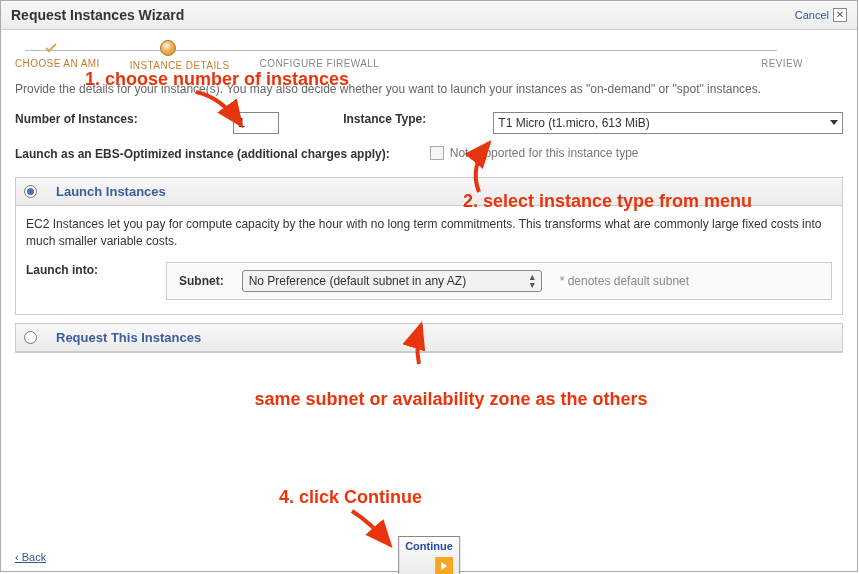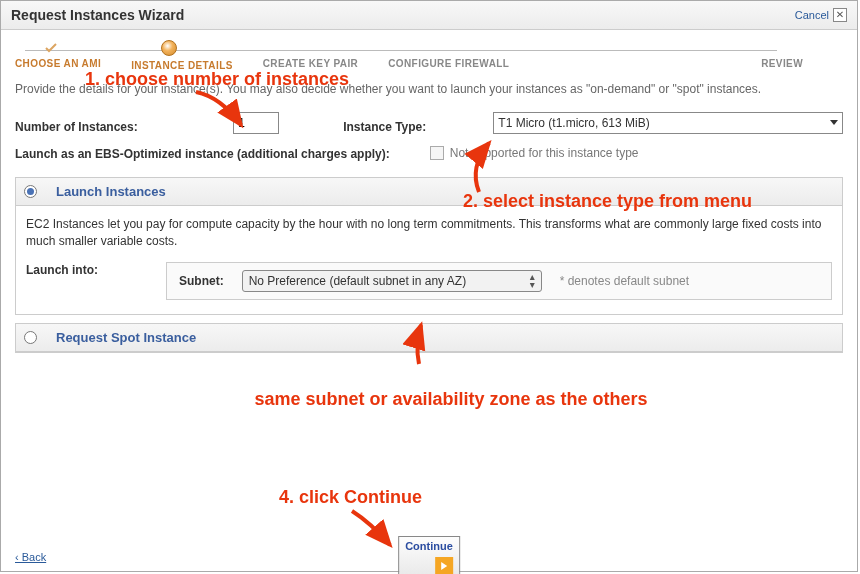--- a/index.html
+++ b/index.html
@@ -62,43 +62,43 @@
   .steps .line {
     position:absolute;
     left: 24px; right: 80px; top: 20px;
     height:1px; background:#bbb;
     z-index:0;
   }
   .step {
     position:relative;
     z-index:1;
     color:#888;
-    font-weight:bold;
-    text-align:right;
+    font-weight:normal;
+    text-align:center;
     white-space:nowrap;
   }
   .step.done { color:#c77b2e; }
   .step.active { color:#c77b2e; }
   .step .marker {
     display:block;
     margin: 0 0 4px 30px;
     width:12px;height:12px;
   }
   .step.done .marker svg path { stroke:#dca562; }
   .step.active .marker {
     width:16px;height:16px;
     border-radius:50%;
     background: radial-gradient(circle at 40% 35%, #fff 0%, #f3b25b 40%, #d18a2a 100%);
     border:1px solid #b3711d;
     margin-top:-2px;
   }
   .step.upcoming .marker { visibility:hidden; }
   .content { padding: 2px 14px 8px 14px; }
   .intro { color:#666; font-size:12px; line-height:1.4; padding:4px 0 8px 0;}
-  .row { display:flex; align-items:flex-end; gap:24px; padding:6px 0;}
+  .row { display:flex; align-items:flex-start; gap:24px; padding:6px 0;}
   .lbl { font-weight:bold; font-size:12px; }
   .num-input {
     width:46px; height:22px; border:1px solid #888; font-size:12px; padding:2px 4px;
   }
   .type-select {
     width:360px; height:22px; border:1px solid #888; background:#fff;
     font-size:12px; padding:1px 4px;
     display:flex; align-items:center; justify-content:space-between;
   }
   .type-select .caret {
@@ -184,24 +184,20 @@
       <span class="marker">
         <svg width="12" height="12">
             <path d="M1 6 L4 9 L11 2" stroke="#dca562" stroke-width="2" fill="none"></path>
           </svg>
       </span>
       <span>CHOOSE AN AMI</span>
     </div>
     <div class="step active">
       <span class="marker"></span>
       <span>INSTANCE DETAILS</span>
-    </div>
-    <div class="step upcoming">
-      <span class="marker"></span>
-      <span>CREATE KEY PAIR</span>
     </div>
     <div class="step upcoming">
       <span class="marker"></span>
       <span>CONFIGURE FIREWALL</span>
     </div>
     <div class="step upcoming" style="margin-left:auto;margin-right:40px;">
       <span class="marker"></span>
       <span>REVIEW</span>
     </div>
   </div>
@@ -244,21 +240,21 @@
             </div>
             <span class="default-note">* denotes default subnet</span>
           </div>
         </div>
       </div>
     </div>
 
     <div class="panel">
       <div class="panel-head panel2-head">
         <span class="radio"></span>
-        <span>Request Spot Instance</span>
+        <span>Request This Instances</span>
       </div>
     </div>
 
   </div>
 
   <div class="footer">
     <a href="#" class="back">‹ Back</a>
     <div class="continue-wrap">
       <button class="continue-btn">
         <span>Continue</span>

